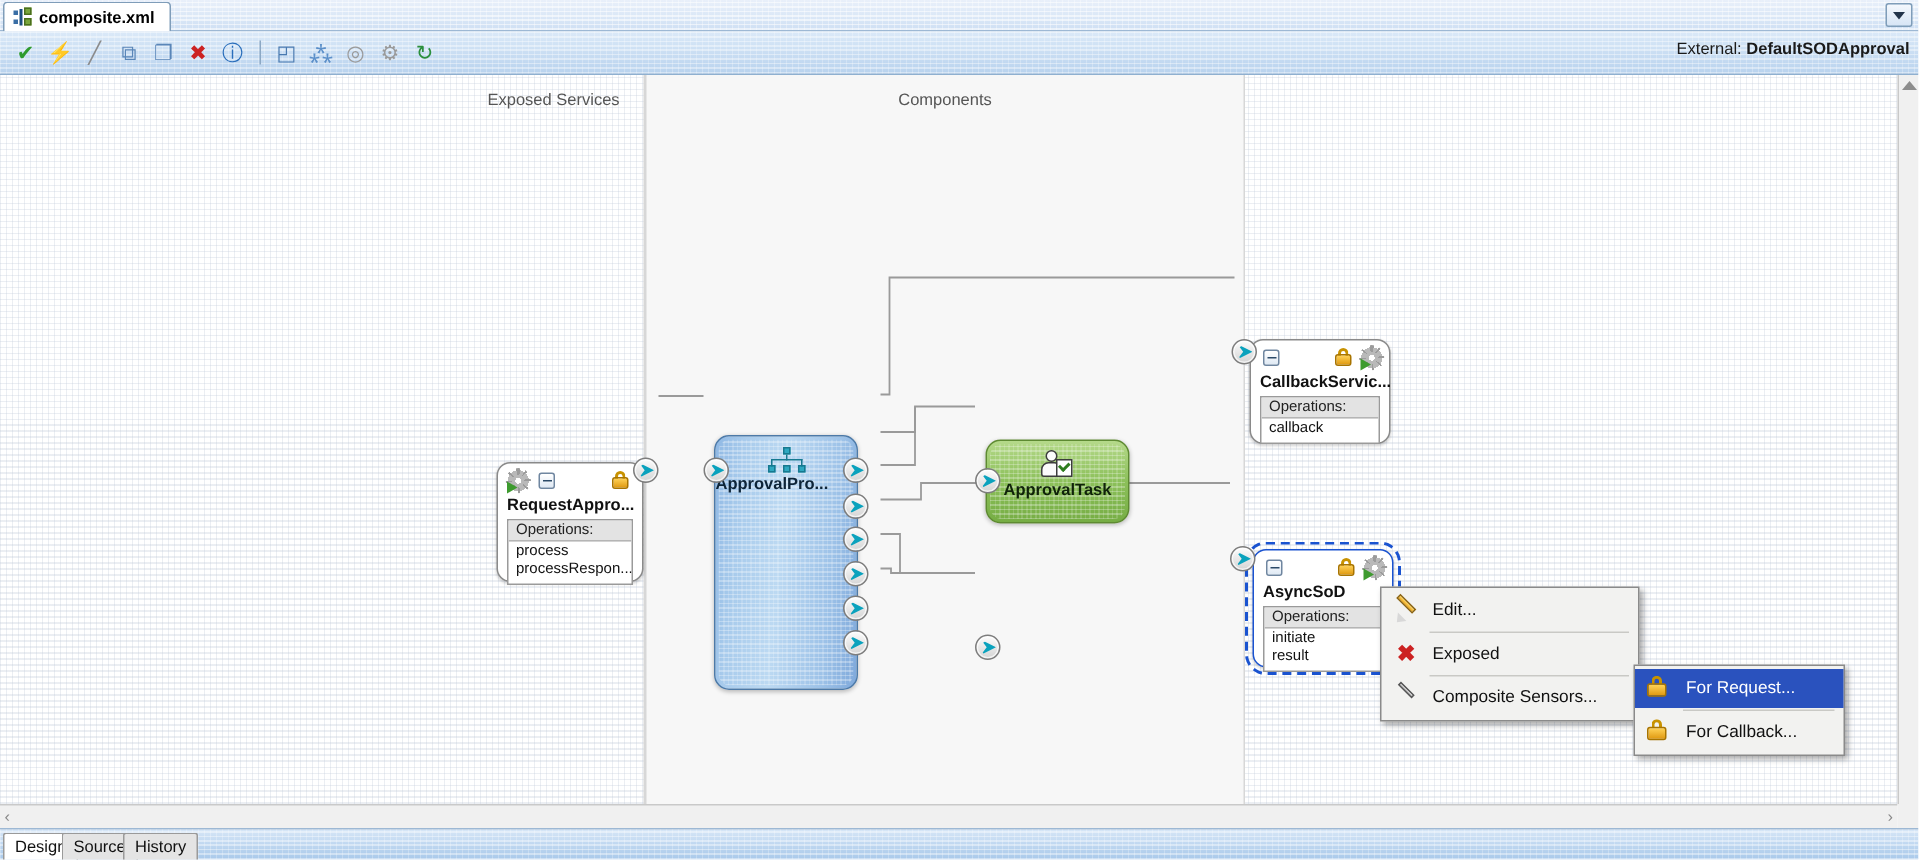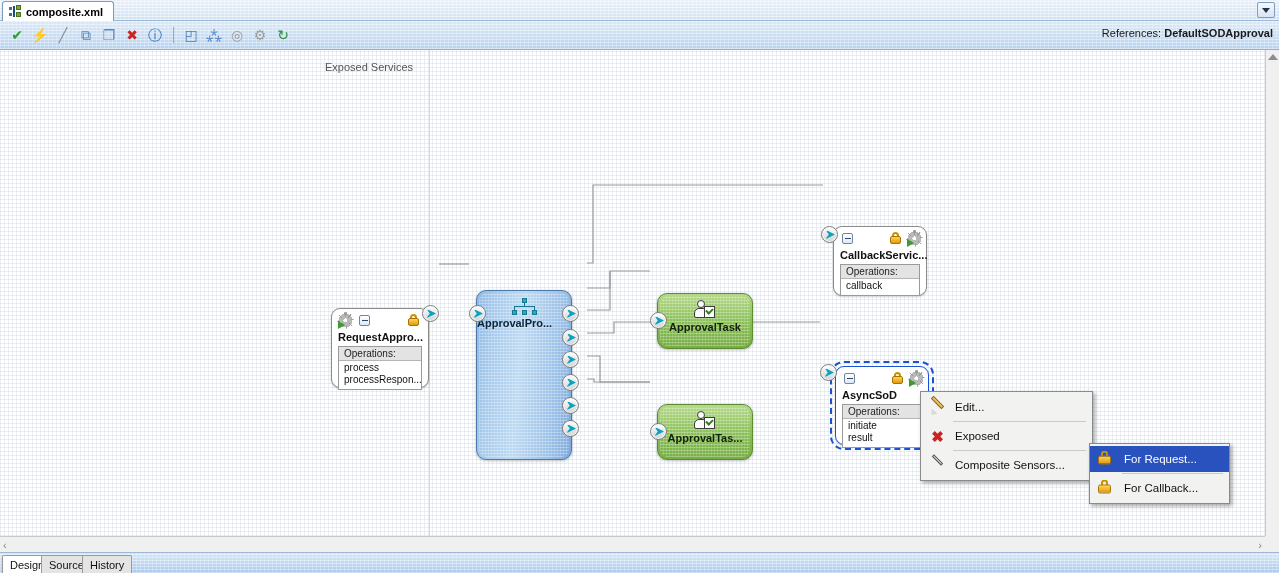--- a/index.html
+++ b/index.html
@@ -403,29 +403,32 @@
           <span style="color: rgb(154, 154, 154);">◎</span>
         </div>
         <div class="tb-btn">
           <span style="color: rgb(154, 154, 154);">⚙</span>
         </div>
         <div class="tb-btn">
           <span style="color: rgb(43, 143, 60);">↻</span>
         </div>
       </div>
     <div class="composite-label">
-      <span>References:</span>
+      <span>External:</span>
       <b>DefaultSODApproval</b>
     </div>
   </div>
 
   <div class="canvas">
 
     <div class="lane exposed">
       <div class="lane-title">Exposed Services</div>
+    </div>
+    <div class="lane components">
+      <div class="lane-title">Components</div>
     </div>
 
     <svg class="wires" viewBox="0 0 1265 486">
       <g stroke="#9a9a9a" stroke-width="1.2" fill="none">
 
         <path d="M 439,214 L 469,214"></path>
 
         <path d="M 587,213 L 593,213 L 593,135 L 823,135"></path>
 
         <path d="M 587,238 L 610,238 L 610,221 L 650,221"></path>
@@ -491,30 +494,20 @@
       <span class="task-glyph">
         <span class="head"></span>
           <span class="body"></span>
           <span class="sheet"></span>
           <span class="check"></span>
       </span>
       <div class="task-label">ApprovalTask</div>
     </div>
     <div class="port" style="left:650px; top:262px;"></div>
 
-    <div class="task" style="left:657px; top:354px; width:96px; height:56px;">
-      <div class="task-hatch"></div>
-      <span class="task-glyph">
-        <span class="head"></span>
-          <span class="body"></span>
-          <span class="sheet"></span>
-          <span class="check"></span>
-      </span>
-      <div class="task-label">ApprovalTas...</div>
-    </div>
     <div class="port" style="left:650px; top:373px;"></div>
 
     <div class="node" style="left:833px; top:176px; width:94px; height:70px;">
       <div class="node-head">
         <span class="ico minus-box" style="left:8px;top:6px;">
             <i></i>
           </span>
         <span class="ico lock" style="left:56px;top:5px;">
           <span class="shackle"></span>
             <span class="body"></span>

